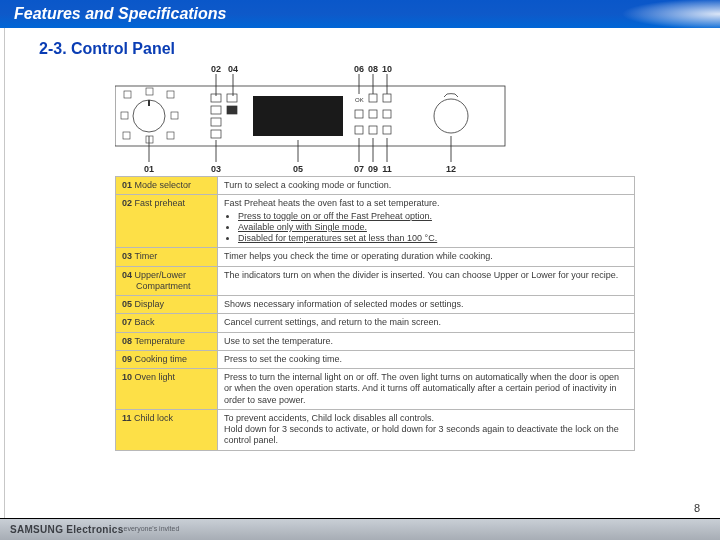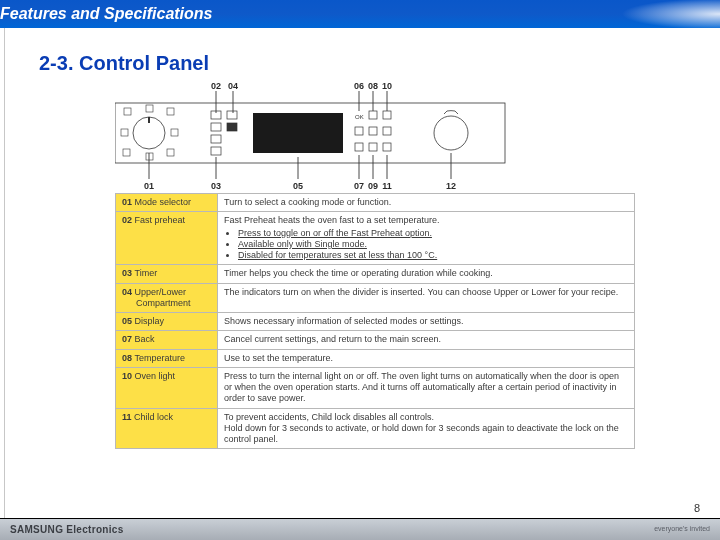--- a/index.html
+++ b/index.html
@@ -8,40 +8,41 @@
     font-family: Arial, Helvetica, sans-serif;
     background: #fff;
     position: relative;
     overflow: hidden;
   }
   .header-bar {
     position: relative;
     height: 28px;
     background: linear-gradient(to bottom, #0a57c9 0%, #0e59c9 50%, #0066d6 100%);
     display: flex; align-items: center;
+    padding-left: 14px;
   }
   .header-bar .title {
     color: #fff; font-weight: bold; font-size: 16px;
     font-style: italic;
   }
   .header-swoosh {
     position: absolute; right: 0; top: 0; height: 28px; width: 210px;
     background: radial-gradient(ellipse 140px 22px at 100% 50%, rgba(255,255,255,.85) 0%, rgba(255,255,255,.2) 55%, transparent 70%);
     pointer-events: none;
   }
   .content {
     padding: 8px 0 0 12px;
     border-left: 1px solid #c7c7c7;
     margin-left: 4px;
     height: calc(100% - 28px - 22px);
     overflow: hidden;
   }
   .section-title {
-    color: #0a3db4; font-weight: bold; font-size: 20px;
-    margin: 16px 0 6px 22px;
+    color: #0a3db4; font-weight: bold; font-size: 16px;
+    margin: 4px 0 6px 22px;
   }
 
   
   .panel-wrap {
     width: 430px; margin-left: 98px; position: relative;
   }
   .panel-svg { display: block; }
 
   
   .spec-table {
@@ -66,21 +67,21 @@
   .spec-table li { margin: 0; text-decoration: underline; }
 
   .pagenum {
     position: absolute; right: 20px; bottom: 26px;
     font-size: 11px; color: #333;
   }
   .footer {
     position: absolute; left: 0; right: 0; bottom: 0;
     height: 22px;
     background: linear-gradient(to bottom, #c9cfd6, #a7adb5);
-    display: flex; align-items: center; justify-content: space-between;
+    display: flex; align-items: center; 
     padding: 0 10px;
     border-top: 1px solid #000;
   }
   .footer .brand { color: #3b3e44; font-size: 10px; font-weight: bold; letter-spacing: .3px; }
   .footer .tag { color: #5a5e66; font-size: 7px; text-align: right; line-height: .95; }
 
   
   .indent { display:block; padding-left: 14px; }
 </style>
 </head>
@@ -211,20 +212,24 @@
         </tr>
         <tr>
           <td class="left"><span class="num">07 </span>Back</td>
           <td>Cancel current settings, and return to the main screen.</td>
         </tr>
         <tr>
           <td class="left"><span class="num">08 </span>Temperature</td>
           <td>Use to set the temperature.</td>
         </tr>
         <tr>
+          <td class="left"><span class="num">09 </span>Cooking time</td>
+          <td>Press to set the cooking time.</td>
+        </tr>
+        <tr>
           <td class="left"><span class="num">10 </span>Oven light</td>
           <td>Press to turn the internal light on or off. The oven light turns on automatically when the door is open or when the oven operation starts. And it turns off automatically after a certain period of inactivity in order to save power.</td>
         </tr>
         <tr>
           <td class="left"><span class="num">11 </span>Child lock</td>
           <td>To prevent accidents, Child lock disables all controls.<br>Hold down for 3 seconds to activate, or hold down for 3 seconds again to deactivate the lock on the control panel.</td>
         </tr>
       </tbody>
   </table>
 </div>

